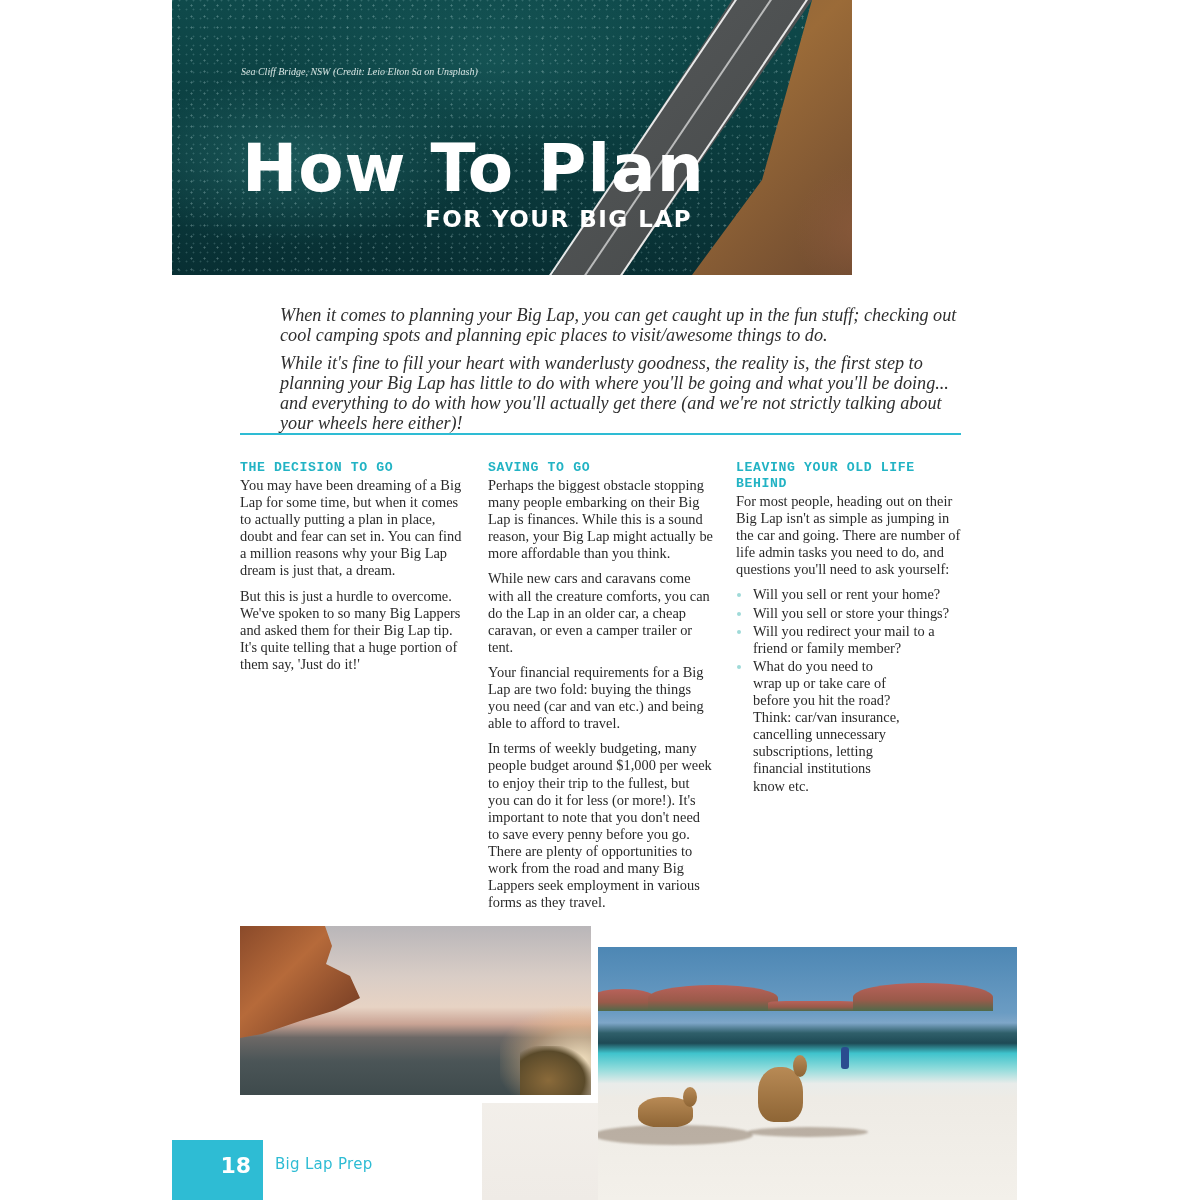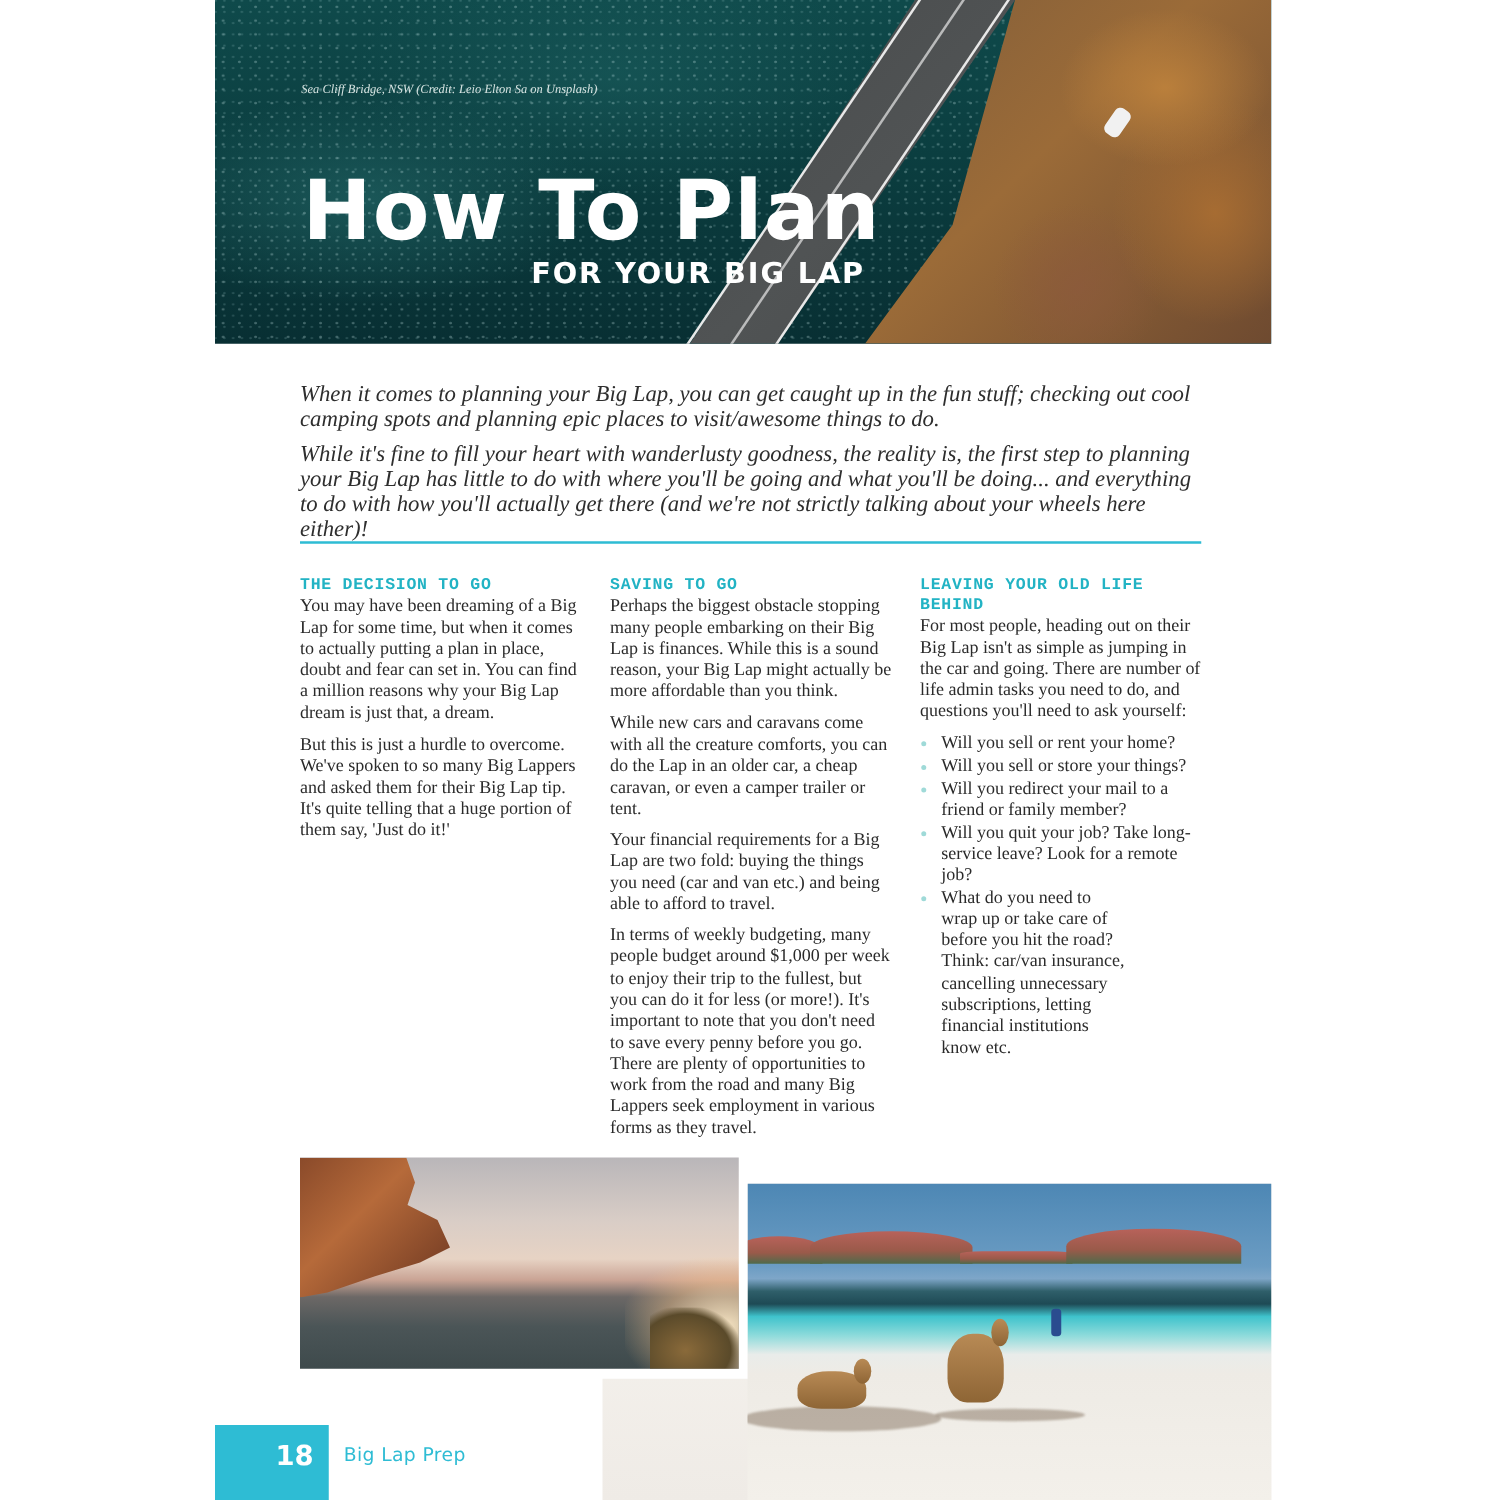--- a/index.html
+++ b/index.html
@@ -1,21 +1,21 @@
 <!DOCTYPE html>
 <html><head>
   <meta charset="utf-8">
   <style>
     * { box-sizing: border-box; margin: 0; padding: 0; }
     html, body { width: 1200px; height: 1200px; background: #ffffff; overflow: hidden; }
     body { position: relative; font-family: "Liberation Serif", "DejaVu Serif", serif; color: #2a2a2a; }
 
     
     .hero {
-      position: absolute; left: 172px; top: 0; width: 845px; height: 275px; overflow: hidden;
+      position: absolute; left: 172px; top: 0; width: 680px; height: 275px; overflow: hidden;
       background:
         radial-gradient(ellipse 260px 120px at 120px 160px, rgba(40,110,110,0.55), rgba(0,0,0,0) 70%),
         radial-gradient(ellipse 300px 140px at 320px 60px, rgba(30,100,100,0.45), rgba(0,0,0,0) 70%),
         linear-gradient(180deg, #0f4a4b 0%, #0b3e40 45%, #082f33 100%);
     }
     .hero-speckle {
       position: absolute; inset: 0;
       background-image:
         radial-gradient(circle, rgba(210,240,240,0.55) 0.8px, transparent 1.3px),
         radial-gradient(circle, rgba(190,230,230,0.35) 0.7px, transparent 1.2px);
@@ -61,21 +61,21 @@
       position: absolute; left: 253px; top: 208px;
       font-family: "DejaVu Sans", sans-serif; font-weight: 700; font-size: 23px;
       color: #ffffff; letter-spacing: 1.5px; line-height: 1;
     }
 
     
     .intro {
       position: absolute; left: 240px; top: 305px; width: 725px;
       font-style: italic; font-size: 18.2px; line-height: 20px; color: #2e2e2e;
     }
-    .intro p { margin-bottom: 8px; }
+    .intro p { margin-bottom: 8px; margin-left: 40px; }
     .divider {
       position: absolute; left: 240px; top: 433px; width: 721px; height: 2px; background: #2ebcd4;
     }
 
     
     .col { position: absolute; top: 460px; width: 225px; }
     .col-1 { left: 240px; }
     .col-2 { left: 488px; }
     .col-3 { left: 736px; }
     .col h2 {
@@ -191,21 +191,20 @@
   <p>In terms of weekly budgeting, many people budget around $1,000 per week to enjoy their trip to the fullest, but you can do it for less (or more!). It's important to note that you don't need to save every penny before you go. There are plenty of opportunities to work from the road and many Big Lappers seek employment in various forms as they travel.</p>
 </div>
 
 <div class="col col-3">
   <h2>LEAVING YOUR OLD LIFE BEHIND</h2>
   <p>For most people, heading out on their Big Lap isn't as simple as jumping in the car and going. There are number of life admin tasks you need to do, and questions you'll need to ask yourself:</p>
   <ul>
     <li><span class="bullet-dot"></span><span>Will you sell or rent your home?</span></li>
     <li><span class="bullet-dot"></span><span>Will you sell or store your things?</span></li>
     <li><span class="bullet-dot"></span><span>Will you redirect your mail to a friend or family member?</span></li>
-    <li><span class="bullet-dot"></span><span>Will you quit your job? Take long-service leave? Look for a remote job?</span></li>
     <li style="padding-right:60px;"><span class="bullet-dot"></span><span>What do you need to wrap up or take care of before you hit the road? Think: car/van insurance, cancelling unnecessary subscriptions, letting financial institutions know etc.</span></li>
   </ul>
 </div>
 
 <div class="credit-text grampians-credit">
   <div>The Grampians, VIC</div>
   <div>(Credit: Manuel Meurisse on Unsplash)</div>
 </div>
 <div class="credit-text luckybay-credit">Lucky Bay, WA (Credit: Nick Dunn on Unsplash)</div>
 

